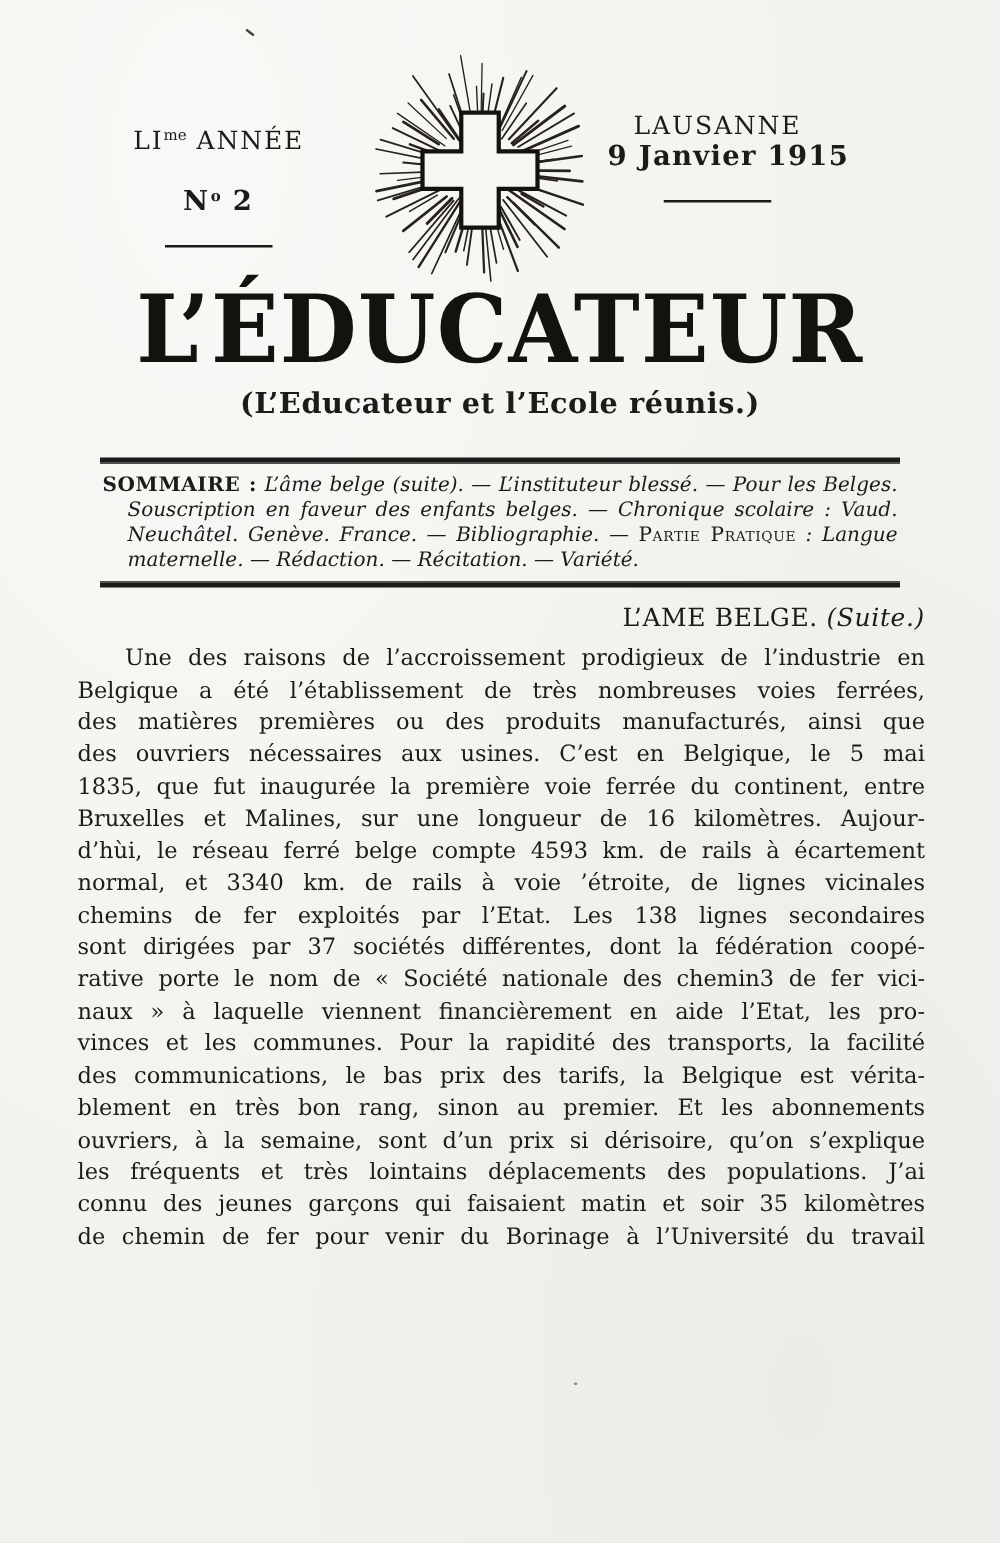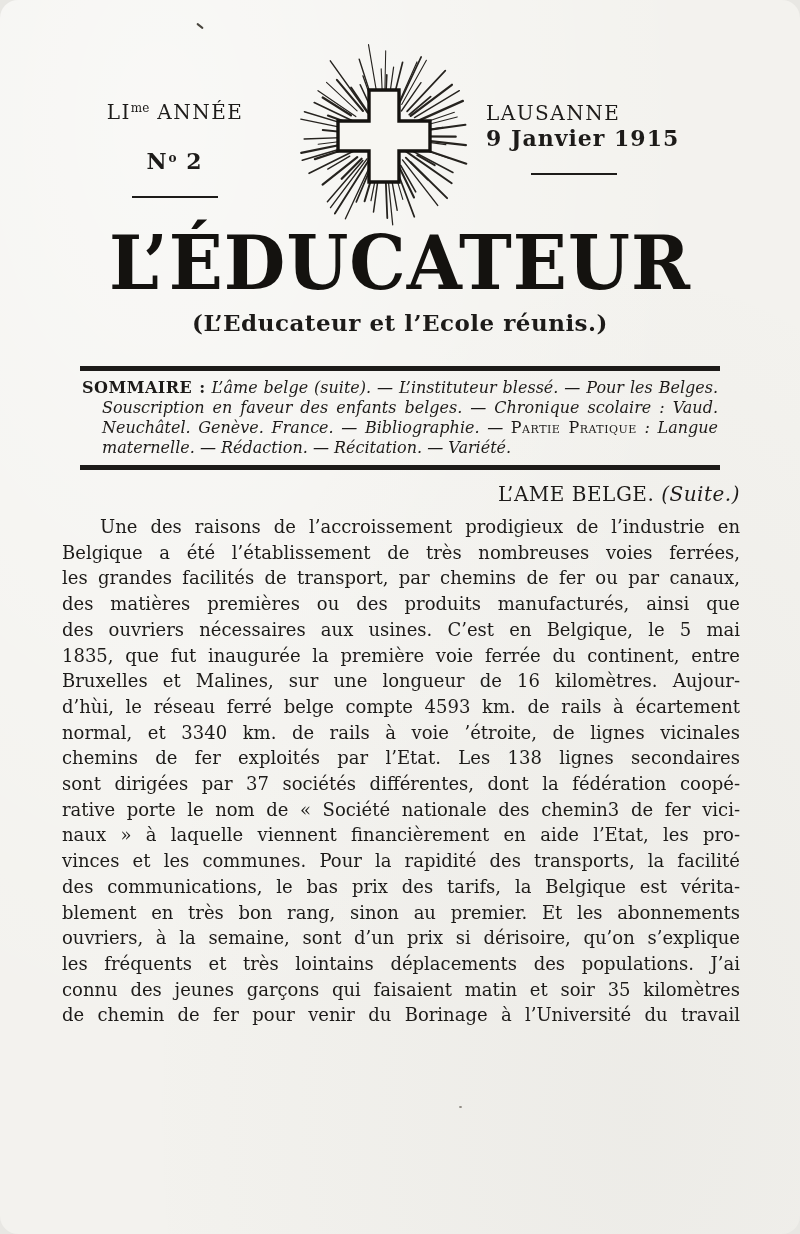--- a/index.html
+++ b/index.html
@@ -7,26 +7,25 @@
   html,body { margin:0; padding:0; background:#e8e7e3; }
   .page {
     position:relative; width:800px; height:1234px; margin:0 auto;
     background:
       radial-gradient(ellipse at 20% 10%, rgba(255,255,255,.5), rgba(255,255,255,0) 60%),
       radial-gradient(ellipse at 80% 90%, rgba(120,115,105,.05), rgba(0,0,0,0) 55%),
       var(--paper);
     color:var(--ink);
     font-family:"DejaVu Serif","Liberation Serif",serif;
     overflow:hidden;
-    border-radius:18px;
   }
   
   .masthead { position:absolute; top:0; left:0; width:800px; height:235px; }
   .mast-left  { position:absolute; left:92px;  top:100px; width:166px; text-align:center; }
-  .mast-right { position:absolute; left:486px; top:101px; width:176px; text-align:left; }
+  .mast-right { position:absolute; left:486px; top:88px; width:176px; text-align:center; }
   .annee, .place { font-size:20px; letter-spacing:1.5px; white-space:nowrap; }
   .sup { font-size:12px; position:relative; top:-7px; letter-spacing:0; }
   .numero { margin-top:24px; font-size:22px; font-weight:bold; letter-spacing:2px; }
   .date   { font-size:22px; font-weight:bold; letter-spacing:1px; white-space:nowrap; }
   .mast-rule { width:86px; height:2px; background:var(--ink); margin:22px auto 0; }
   .emblem { position:absolute; left:297px; top:38px; width:174px; height:196px; }
   .emblem svg { width:100%; height:100%; }
   .artifact-tick { position:absolute; left:196px; top:25px; width:8px; height:2px;
                    background:#4a463f; transform:rotate(38deg); border-radius:1px; }
   .artifact-dot { position:absolute; left:459px; top:1106px; width:3px; height:2px;
@@ -161,21 +160,20 @@
     <div class="rule-double top"></div>
     <p class="sommaire"><span class="som-label">SOMMAIRE :</span><span> L’âme belge (suite). — L’instituteur blessé. — Pour les Belges. Souscription en faveur des enfants belges. — Chronique scolaire : Vaud. Neuchâtel. Genève. France. — Bibliographie. — </span><span class="som-caps">Partie Pratique</span><span> : </span><span>Langue maternelle. — Rédaction. — Récitation. — Variété.</span></p>
     <div class="rule-double bottom"></div>
   </div>
 
   <div class="article">
     <h2 class="article-heading"><span>L’AME BELGE. </span><span class="suite">(Suite.)</span></h2>
     <div class="body-lines">
         <div class="tline">Une des raisons de l’accroissement prodigieux de l’industrie en</div>
         <div class="tline">Belgique a été l’établissement de très nombreuses voies ferrées,</div>
-        <div class="tline">les grandes facilités de transport, par chemins de fer ou par canaux,</div>
         <div class="tline">des matières premières ou des produits manufacturés, ainsi que</div>
         <div class="tline">des ouvriers nécessaires aux usines. C’est en Belgique, le 5 mai</div>
         <div class="tline">1835, que fut inaugurée la première voie ferrée du continent, entre</div>
         <div class="tline">Bruxelles et Malines, sur une longueur de 16 kilomètres. Aujour-</div>
         <div class="tline">d’hùi, le réseau ferré belge compte 4593 km. de rails à écartement</div>
         <div class="tline">normal, et 3340 km. de rails à voie ’étroite, de lignes vicinales</div>
         <div class="tline">chemins de fer exploités par l’Etat. Les 138 lignes secondaires</div>
         <div class="tline">sont dirigées par 37 sociétés différentes, dont la fédération coopé-</div>
         <div class="tline">rative porte le nom de « Société nationale des chemin3 de fer vici-</div>
         <div class="tline">naux » à laquelle viennent financièrement en aide l’Etat, les pro-</div>

